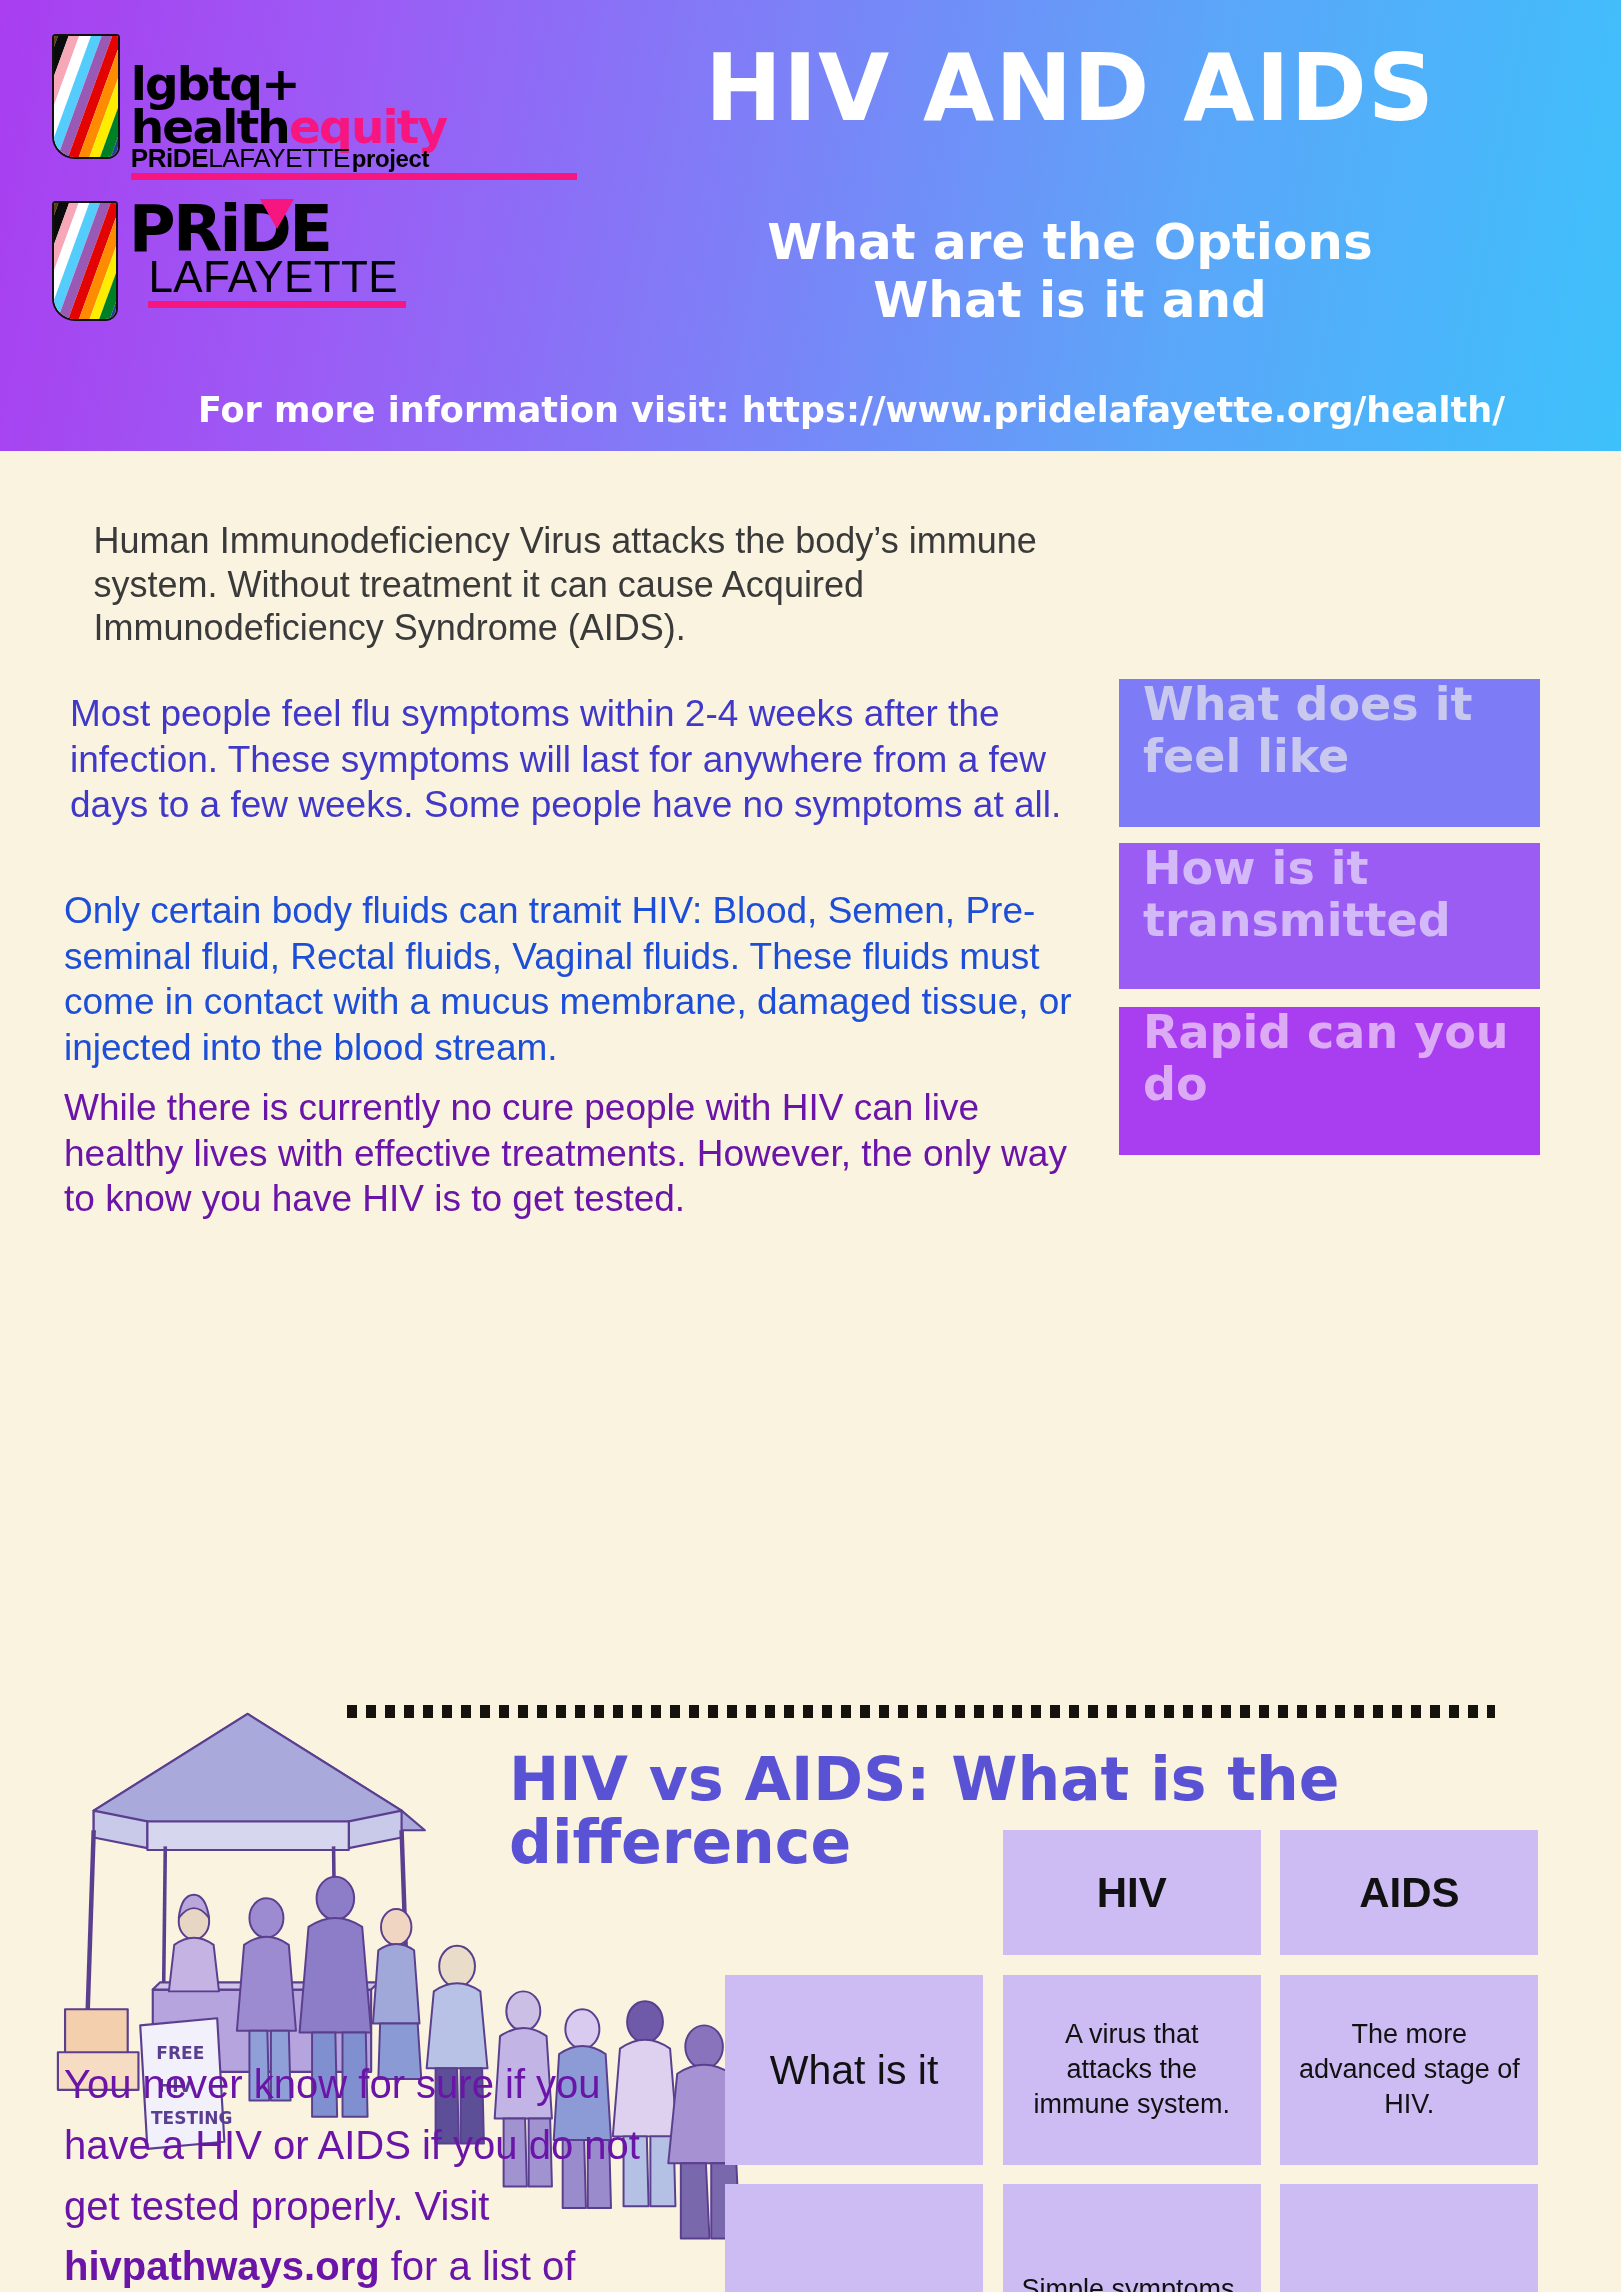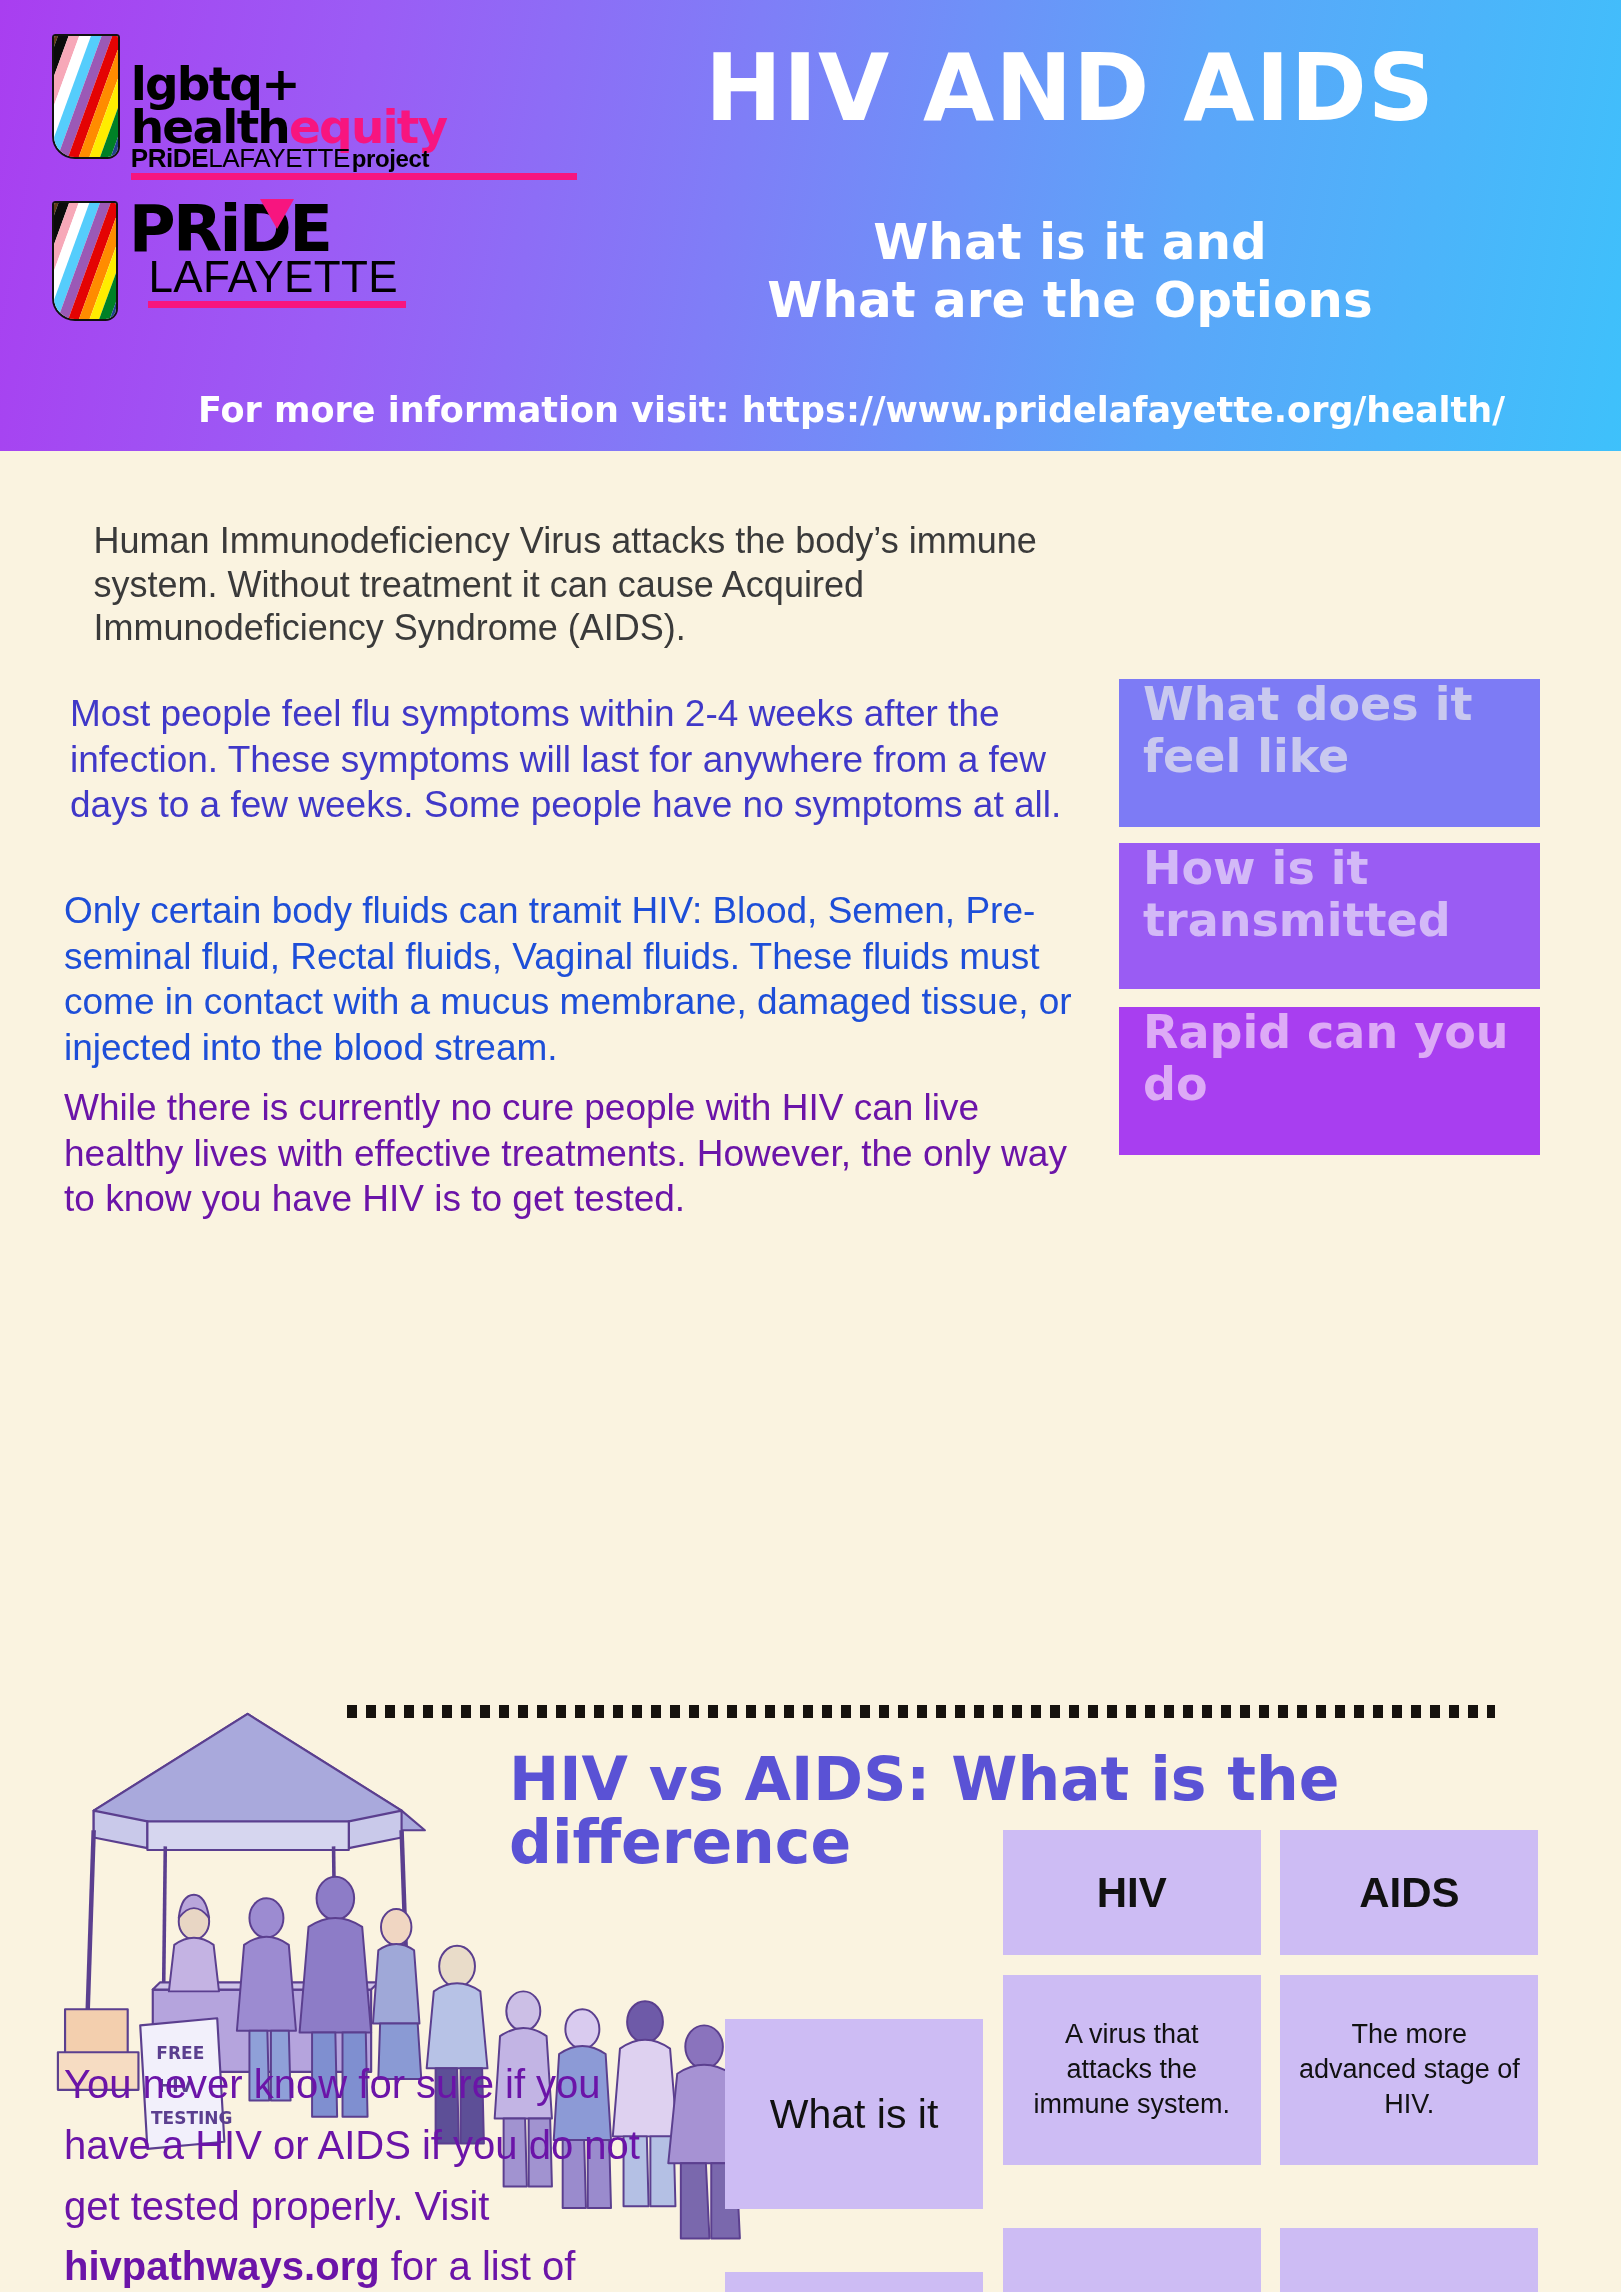--- a/index.html
+++ b/index.html
@@ -172,21 +172,21 @@
   .tbl-row { display: flex; gap: 19.7px; margin-bottom: 19.7px; }
   .cell {
     background: #cdbcf4;
     display: flex; align-items: center; justify-content: center;
     text-align: center;
     font-family: "Liberation Sans", sans-serif;
     color: #111;
   }
   .cell.spacer { background: transparent; }
   .c-head { width: 258px; height: 125px; font-weight: 700; font-size: 42px; }
-  .c-label { width: 258px; font-size: 41px; line-height: 1.18; margin-top: 44px; }
+  .c-label { width: 258px; font-size: 41px; line-height: 1.18; }
   .c-text  { width: 258px; font-size: 27px; line-height: 1.30; padding: 0 16px; }
   .row-a .c-label, .row-a .c-text, .row-a .cell { height: 190px; }
   .row-b .c-label, .row-b .c-text, .row-b .cell { height: 421px; }
 
   
   .bottom-para {
     position: absolute; left: 64px; top: 1603px; width: 618px;
     font-family: "Liberation Sans", sans-serif;
     font-size: 40px; line-height: 1.52;
     color: #6b14a8;
@@ -258,22 +258,22 @@
             <span class="l2-tri"></span>
           </div>
           <div class="l2-lafayette">LAFAYETTE</div>
           <div class="l2-underline"></div>
         </div>
       </div>
     </div>
 
     <div class="hdr-title">HIV AND AIDS</div>
     <div class="hdr-sub">
+      <div>What are the Options</div>
       <div>What is it and</div>
-      <div>What are the Options</div>
     </div>
     <div class="hdr-url">For more information visit: https://www.pridelafayette.org/health/</div>
   </div>
 
   <div class="body-area">
 
     <div class="hivaids-row">
       <div class="hivaids-desc">Human Immunodeficiency Virus attacks the body’s immune system. Without treatment it can cause Acquired Immunodeficiency Syndrome (AIDS).</div>
     </div>
 

